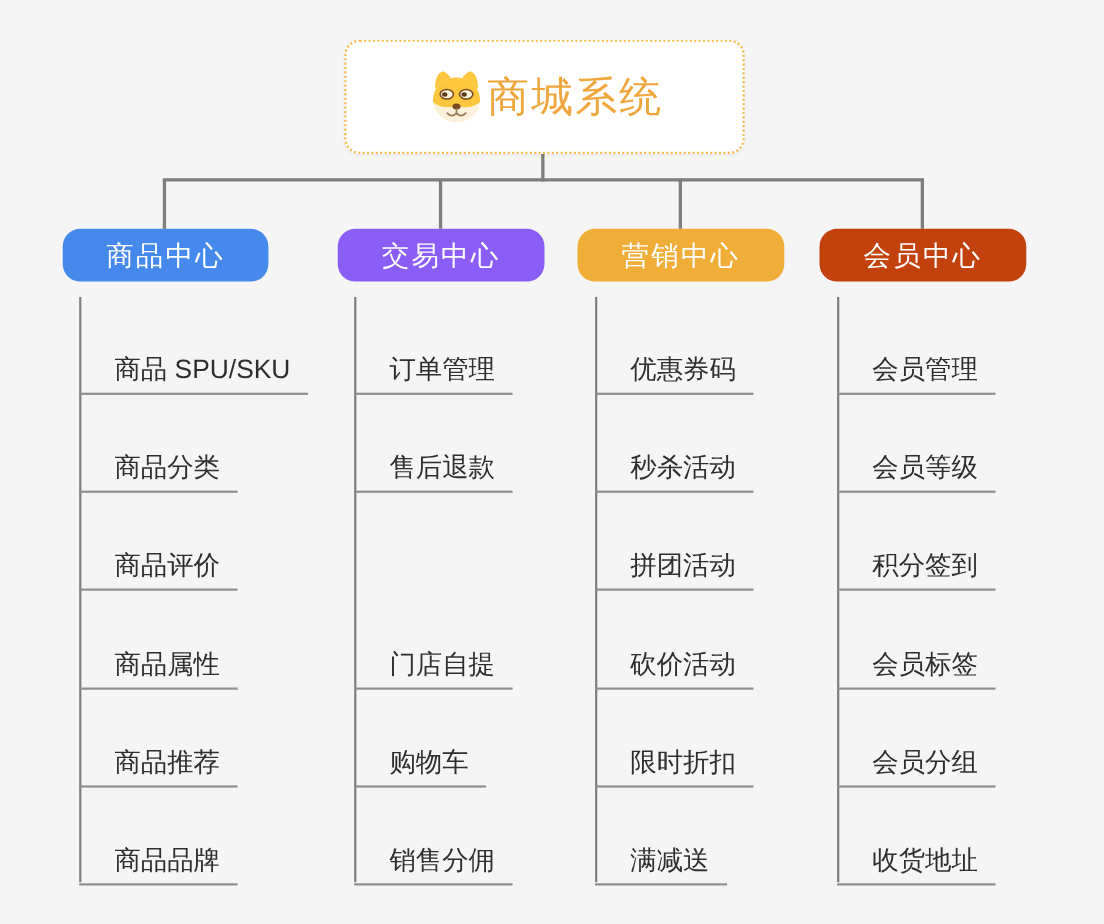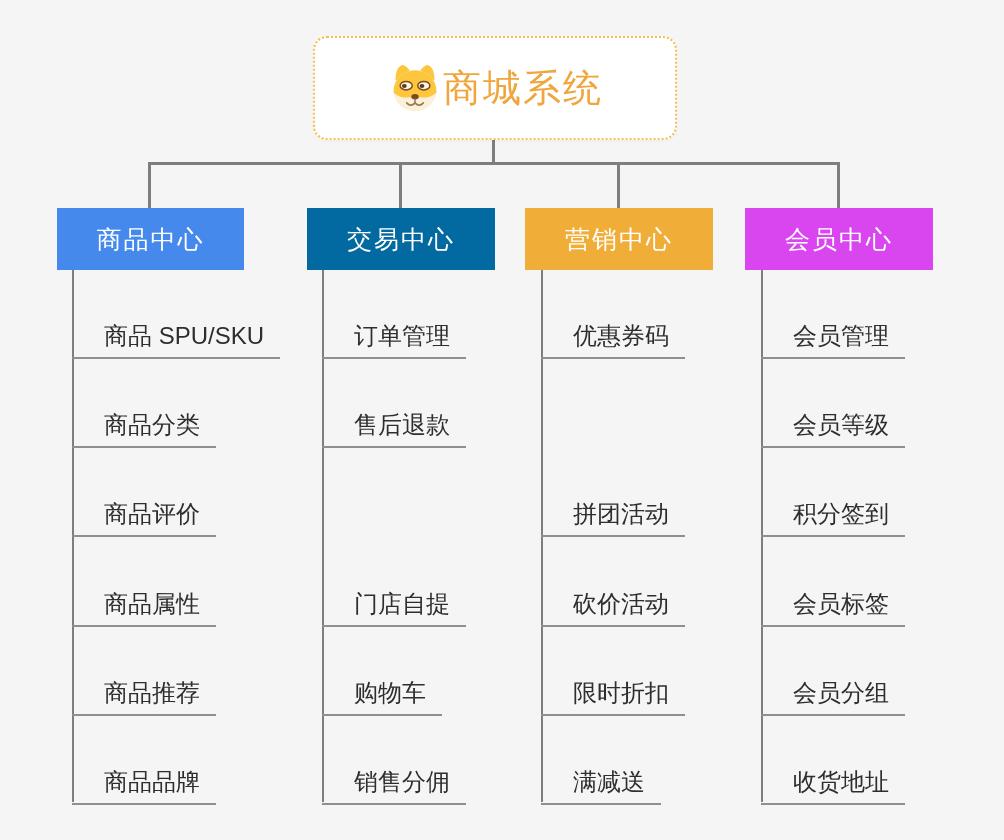--- a/index.html
+++ b/index.html
@@ -22,21 +22,21 @@
     box-sizing:border-box;box-shadow:0 1px 3px rgba(0,0,0,0.04);
     display:flex;align-items:center;justify-content:center;gap:0;
     cursor:pointer;
   }
   .root-title{
     font-size:38px;color:#f0a63c;letter-spacing:2px;font-weight:400;
   }
   .dog-icon{width:56px;height:52px;display:block;}
   
   .branch{
-    position:absolute;top:208px;height:62px;border-radius:0;
+    position:absolute;top:208px;height:48px;border-radius:16px;
     display:flex;align-items:center;justify-content:center;
     color:#ffffff;font-size:25px;letter-spacing:2px;
     cursor:pointer;box-sizing:border-box;
   }
   
   .trunk{position:absolute;top:270px;height:532px;width:2px;background:#7e7e7e;}
   
   .leaf{
     position:absolute;height:40px;
     display:flex;align-items:flex-end;
@@ -72,43 +72,44 @@
         <ellipse cx="37.5" cy="25.8" rx="2.6" ry="2.2" fill="#5d3a1a"></ellipse>
         <ellipse cx="30" cy="37.5" rx="4" ry="3" fill="#7a4a22"></ellipse>
         <path d="M30 40 L30 44" stroke="#9a7a56" stroke-width="1.6" fill="none" stroke-linecap="round"></path>
         <path d="M21 44 Q25.5 49 30 44 Q34.5 49 39 44" stroke="#9a7a56" stroke-width="1.8" fill="none" stroke-linecap="round"></path>
       </svg>
     </span>
     <span class="root-title">商城系统</span>
   </div>
 
   <div class="branch" style="left: 57px; width: 187px; background-color: rgb(68, 137, 235);">商品中心</div>
-  <div class="branch" style="left: 307px; width: 188px; background-color: #0369a1;">交易中心</div>
+  <div class="branch" style="left: 307px; width: 188px; background-color: #8b5cf6;">交易中心</div>
   <div class="branch" style="left: 525px; width: 188px; background-color: rgb(240, 173, 55);">营销中心</div>
-  <div class="branch" style="left: 745px; width: 188px; background-color: #d946ef;">会员中心</div>
+  <div class="branch" style="left: 745px; width: 188px; background-color: #c2410c;">会员中心</div>
 
   <div class="trunk" style="left:72px;"></div>
   <div class="trunk" style="left:322px;"></div>
   <div class="trunk" style="left:541px;"></div>
   <div class="trunk" style="left:761px;"></div>
 
   <div class="leaf" style="left:72px;top:312px;">商品 SPU/SKU</div>
   <div class="leaf" style="left:72px;top:401px;">商品分类</div>
   <div class="leaf" style="left:72px;top:490px;">商品评价</div>
   <div class="leaf" style="left:72px;top:580px;">商品属性</div>
   <div class="leaf" style="left:72px;top:669px;">商品推荐</div>
   <div class="leaf" style="left:72px;top:758px;">商品品牌</div>
 
   <div class="leaf" style="left:322px;top:312px;">订单管理</div>
   <div class="leaf" style="left:322px;top:401px;">售后退款</div>
   <div class="leaf" style="left:322px;top:580px;">门店自提</div>
   <div class="leaf" style="left:322px;top:758px;">销售分佣</div>
   <div class="leaf" style="left:322px;top:669px;">购物车</div>
 
   <div class="leaf" style="left:541px;top:312px;">优惠券码</div>
+  <div class="leaf" style="left:541px;top:401px;">秒杀活动</div>
   <div class="leaf" style="left:541px;top:490px;">拼团活动</div>
   <div class="leaf" style="left:541px;top:580px;">砍价活动</div>
   <div class="leaf" style="left:541px;top:669px;">限时折扣</div>
   <div class="leaf" style="left:541px;top:758px;">满减送</div>
 
   <div class="leaf" style="left:761px;top:312px;">会员管理</div>
   <div class="leaf" style="left:761px;top:401px;">会员等级</div>
   <div class="leaf" style="left:761px;top:490px;">积分签到</div>
   <div class="leaf" style="left:761px;top:580px;">会员标签</div>
   <div class="leaf" style="left:761px;top:669px;">会员分组</div>

